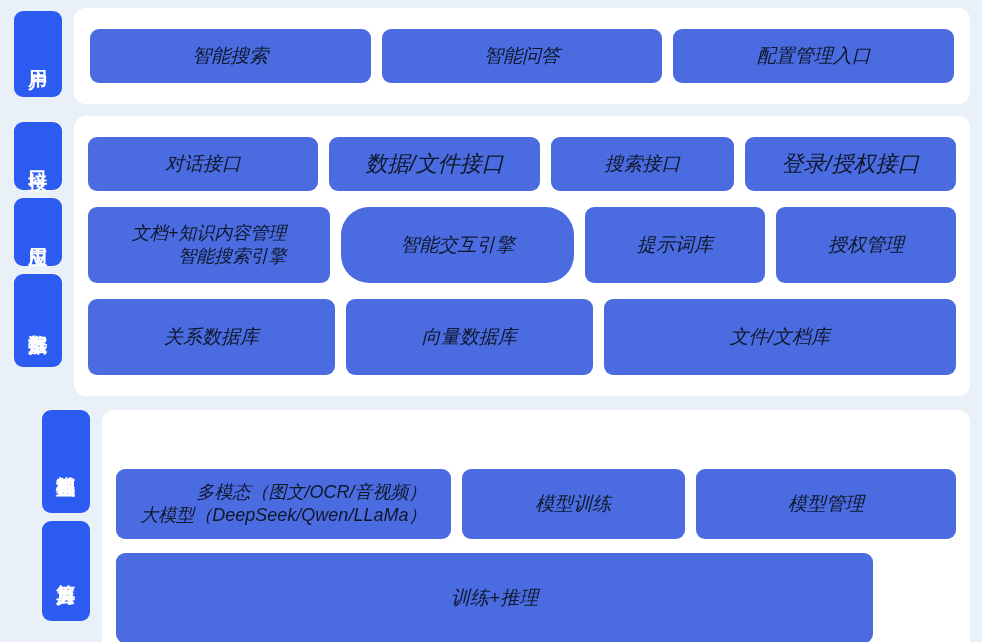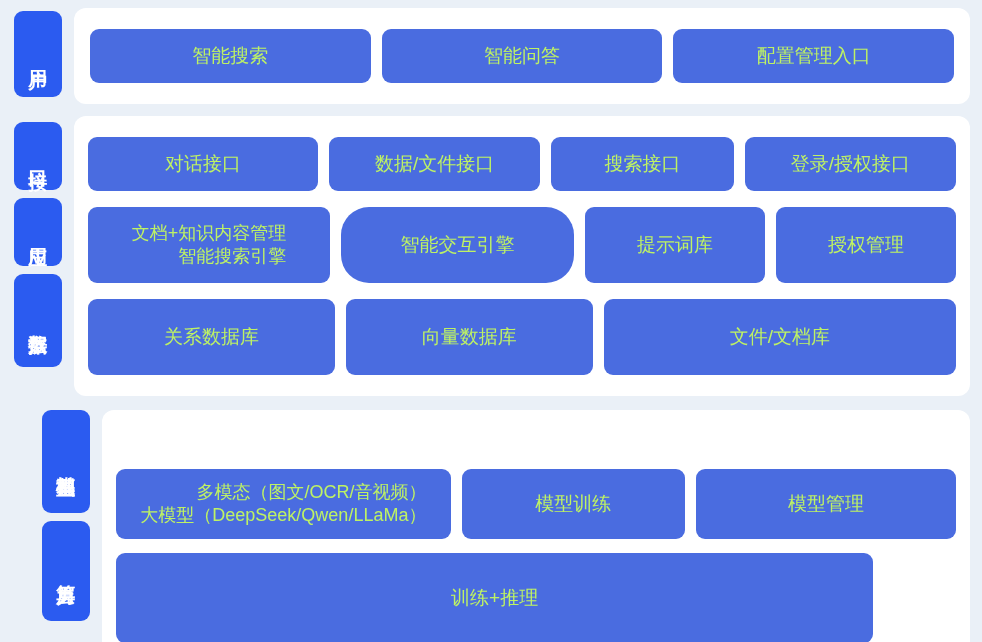--- a/index.html
+++ b/index.html
@@ -94,32 +94,33 @@
   .row-users  { height: 54px; }
   .row-api    { height: 54px; }
   .row-app    { height: 76px; }
   .row-data   { height: 76px; }
   .row-base   { height: 70px; }
   .row-power  { height: 90px; }
 
   .box {
     background: #4a6ce0;
     border-radius: 9px;
-    color: #bef264;
+    color: #0f172a;
     display: flex;
     align-items: center;
     justify-content: center;
     text-align: center;
     font-size: 19px;
     font-weight: 400;
     line-height: 1.32;
     padding: 2px 6px;
     white-space: pre-line;
-  }
-  .box-sm  { font-size: 19px; }
+    font-style: italic;
+  }
+  .box-sm  { font-size: 22px; }
   .box-multiline {
     font-size: 18px;
     line-height: 1.3;
     text-align: right;
     justify-content: center;
   }
 
   
   .f1   { flex: 1 1 0; }
   .f105 { flex: 1.05 1 0; }

